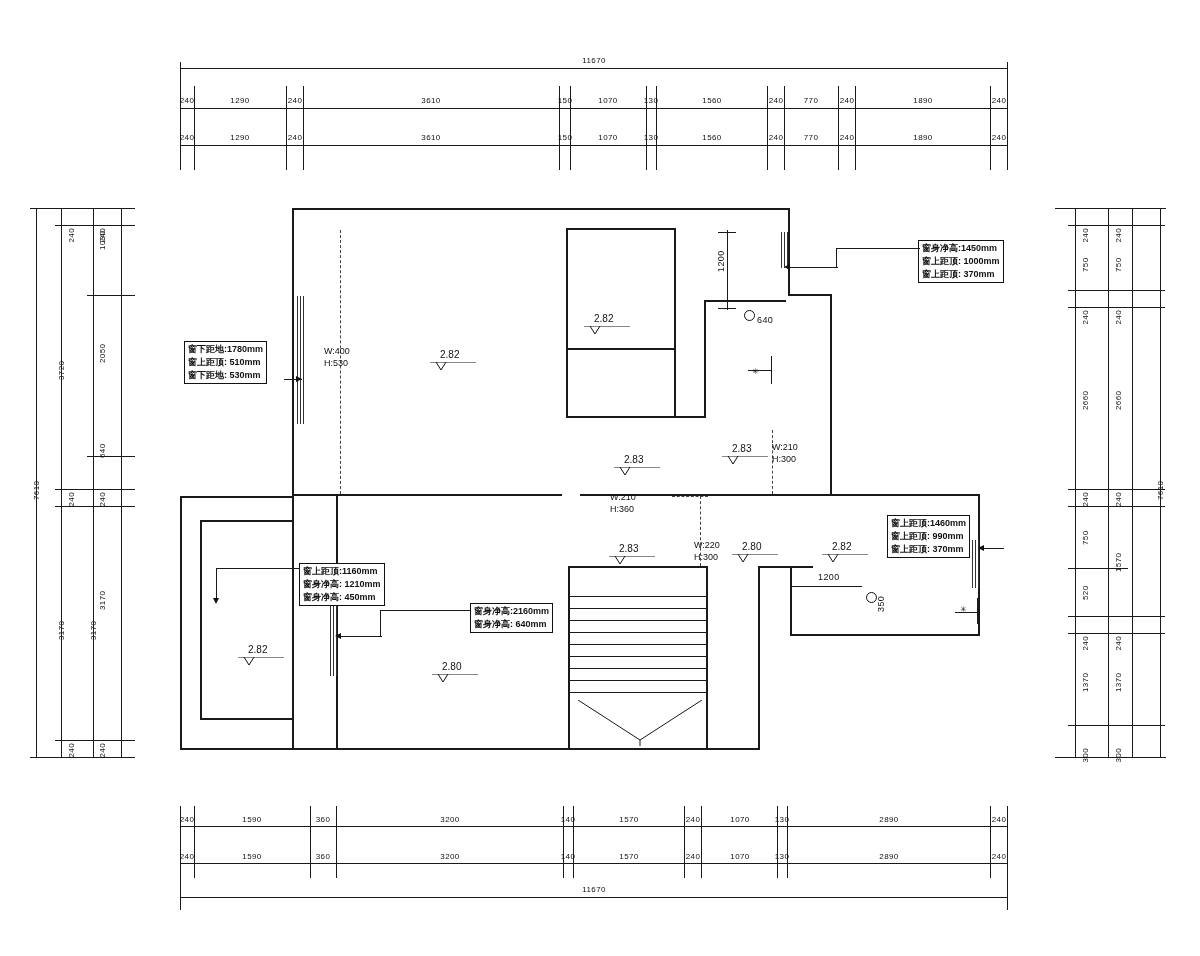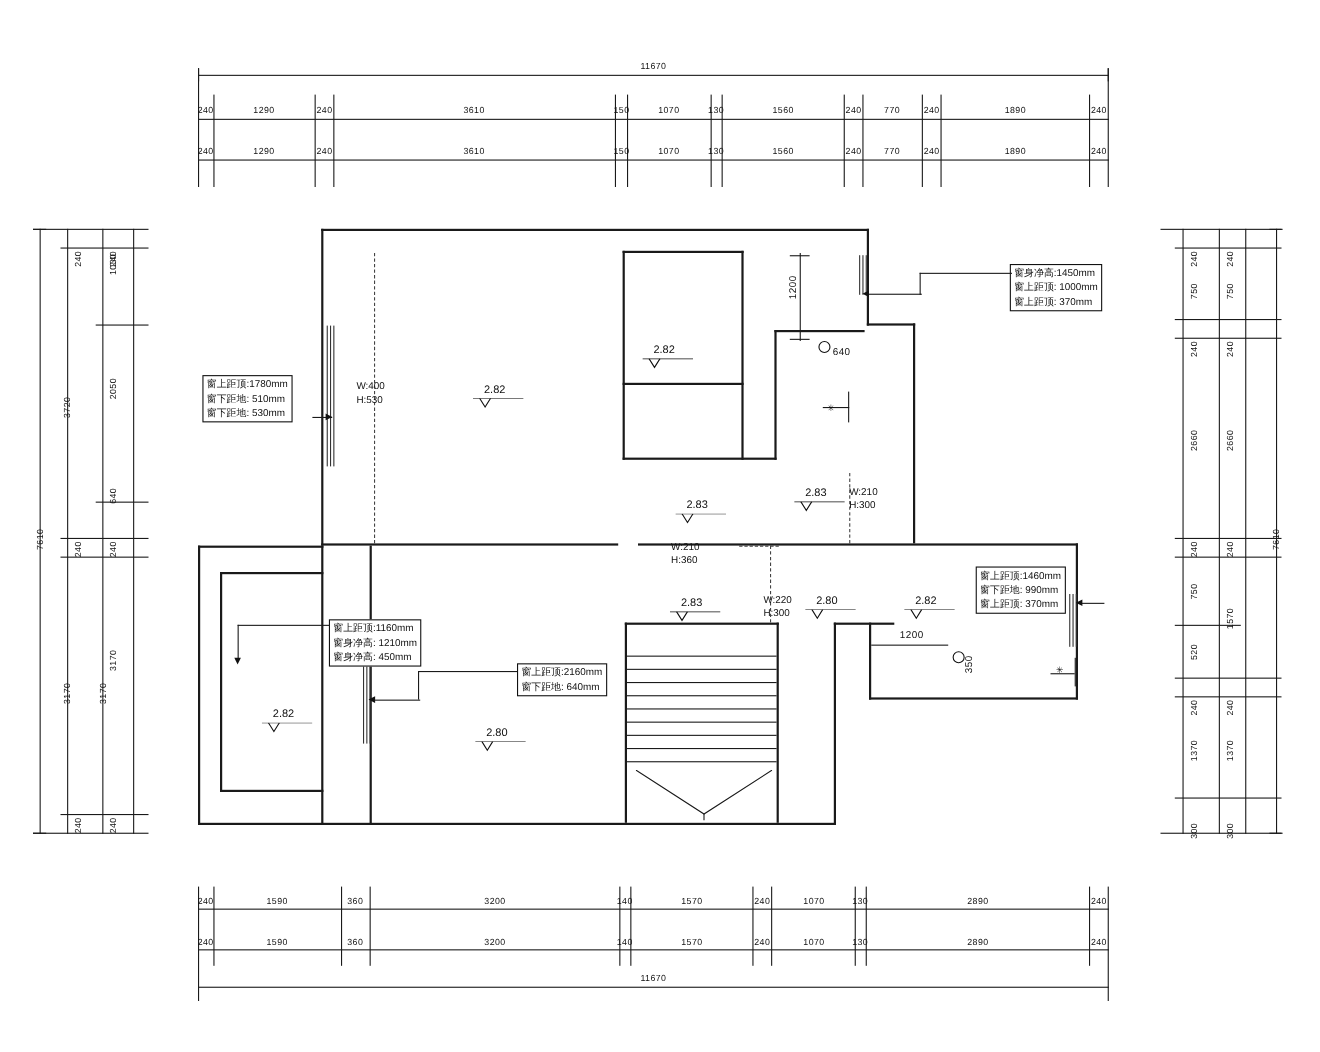--- a/index.html
+++ b/index.html
@@ -6,21 +6,21 @@
   body{width:1200px;height:956px;font-family:"Liberation Sans",sans-serif;overflow:hidden;}
   #sheet{position:relative;width:1200px;height:956px;background:#fff;}
   .ln{position:absolute;background:#1a1a1a;}
   .h{height:1px;}
   .v{width:1px;}
   .lbl{position:absolute;font-size:8px;color:#111;white-space:nowrap;letter-spacing:0.4px;}
   .lbl.c{transform:translateX(-50%);}
   .lbl.rot{transform-origin:left top;}
   .box{position:absolute;border:1px solid #111;background:#fff;font-size:9px;color:#111;
        padding:1px 3px;line-height:13px;white-space:nowrap;}
-  .box div{white-space:nowrap;}
+  .box div{white-space:nowrap;font-weight:bold;}
   .wlabel{position:absolute;font-size:9px;color:#111;line-height:12px;white-space:nowrap;}
   .elev{position:absolute;font-size:10px;color:#111;white-space:nowrap;}
   .dash{position:absolute;border-left:1px dashed #444;}
   .dashh{position:absolute;border-top:1px dashed #444;}
   .arrowL,.arrowR{position:absolute;width:0;height:0;}
   .arrowL{border-top:3px solid transparent;border-bottom:3px solid transparent;border-right:6px solid #111;}
   .arrowR{border-top:3px solid transparent;border-bottom:3px solid transparent;border-left:6px solid #111;}
   .arrowD{position:absolute;width:0;height:0;border-left:3px solid transparent;border-right:3px solid transparent;border-top:6px solid #111;}
   .wall{position:absolute;background:#1a1a1a;}
   .stair{position:absolute;}
@@ -393,47 +393,47 @@
       <div>窗身净高:1450mm</div>
       <div>窗上距顶: 1000mm</div>
       <div>窗上距顶: 370mm</div>
     </div>
     <div class="ln h" style="left:836px;top:248px;width:84px;"></div>
     <div class="ln v" style="left:836px;top:248px;height:20px;"></div>
     <div class="ln h" style="left:790px;top:267px;width:48px;"></div>
     <div class="arrowL" style="left:784px;top:264px;"></div>
 
     <div class="box" style="left:184px;top:341px;">
-      <div>窗上距顶:1780mm</div>
-      <div>窗下距地: 510mm</div>
+      <div>窗下距地:1780mm</div>
+      <div>窗上距顶: 510mm</div>
       <div>窗下距地: 530mm</div>
     </div>
     <div class="ln h" style="left:284px;top:379px;width:18px;"></div>
     <div class="arrowR" style="left:296px;top:376px;"></div>
 
     <div class="box" style="left:299px;top:563px;">
       <div>窗上距顶:1160mm</div>
       <div>窗身净高: 1210mm</div>
       <div>窗身净高: 450mm</div>
     </div>
     <div class="ln h" style="left:216px;top:568px;width:84px;"></div>
     <div class="ln v" style="left:216px;top:568px;height:32px;"></div>
     <div class="arrowD" style="left:213px;top:598px;"></div>
 
     <div class="box" style="left:470px;top:603px;">
-      <div>窗上距顶:2160mm</div>
-      <div>窗下距地: 640mm</div>
+      <div>窗身净高:2160mm</div>
+      <div>窗身净高: 640mm</div>
     </div>
     <div class="ln h" style="left:380px;top:610px;width:90px;"></div>
     <div class="ln v" style="left:380px;top:610px;height:26px;"></div>
     <div class="arrowL" style="left:335px;top:633px;"></div>
     <div class="ln h" style="left:340px;top:636px;width:42px;"></div>
 
     <div class="box" style="left:887px;top:515px;">
       <div>窗上距顶:1460mm</div>
-      <div>窗下距地: 990mm</div>
+      <div>窗上距顶: 990mm</div>
       <div>窗上距顶: 370mm</div>
     </div>
     <div class="ln h" style="left:982px;top:548px;width:22px;"></div>
     <div class="arrowL" style="left:978px;top:545px;"></div>
   </div>
 
 </div>
 
 </body></html>

